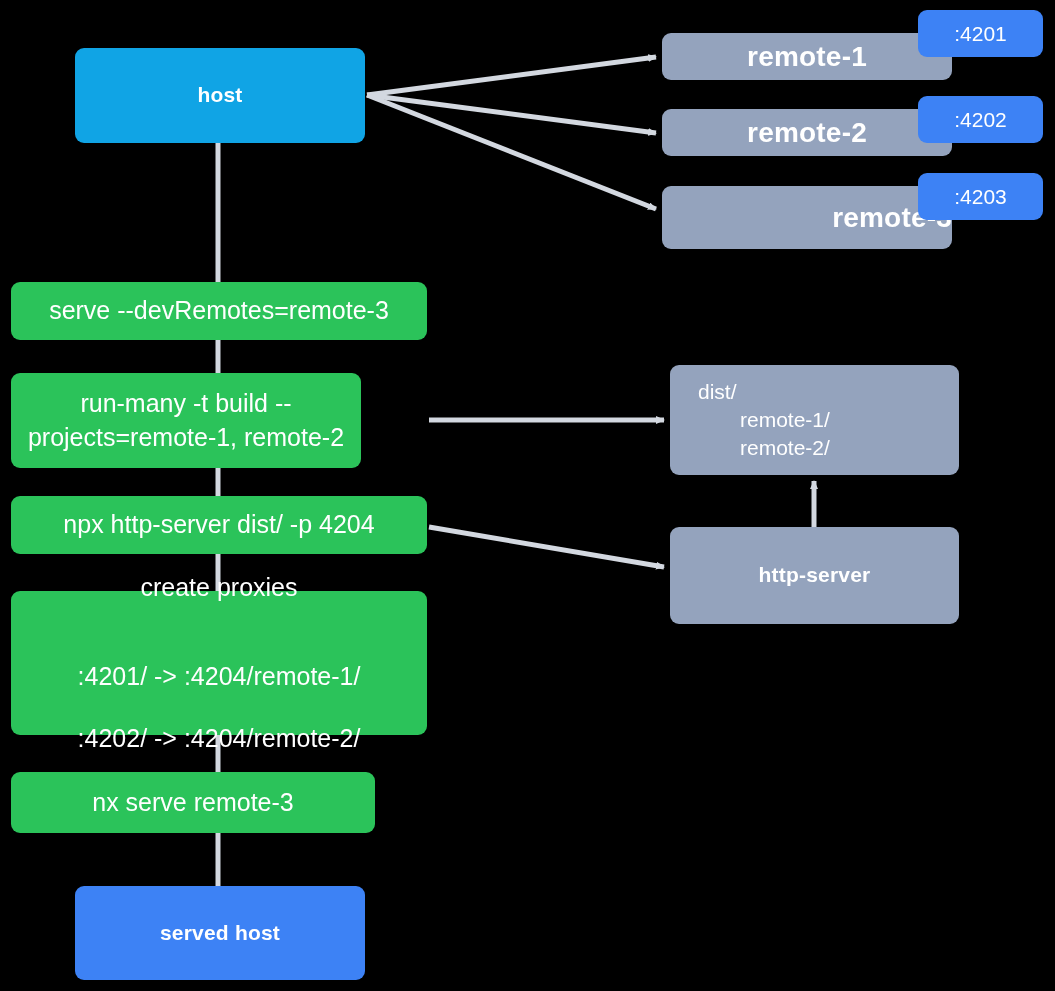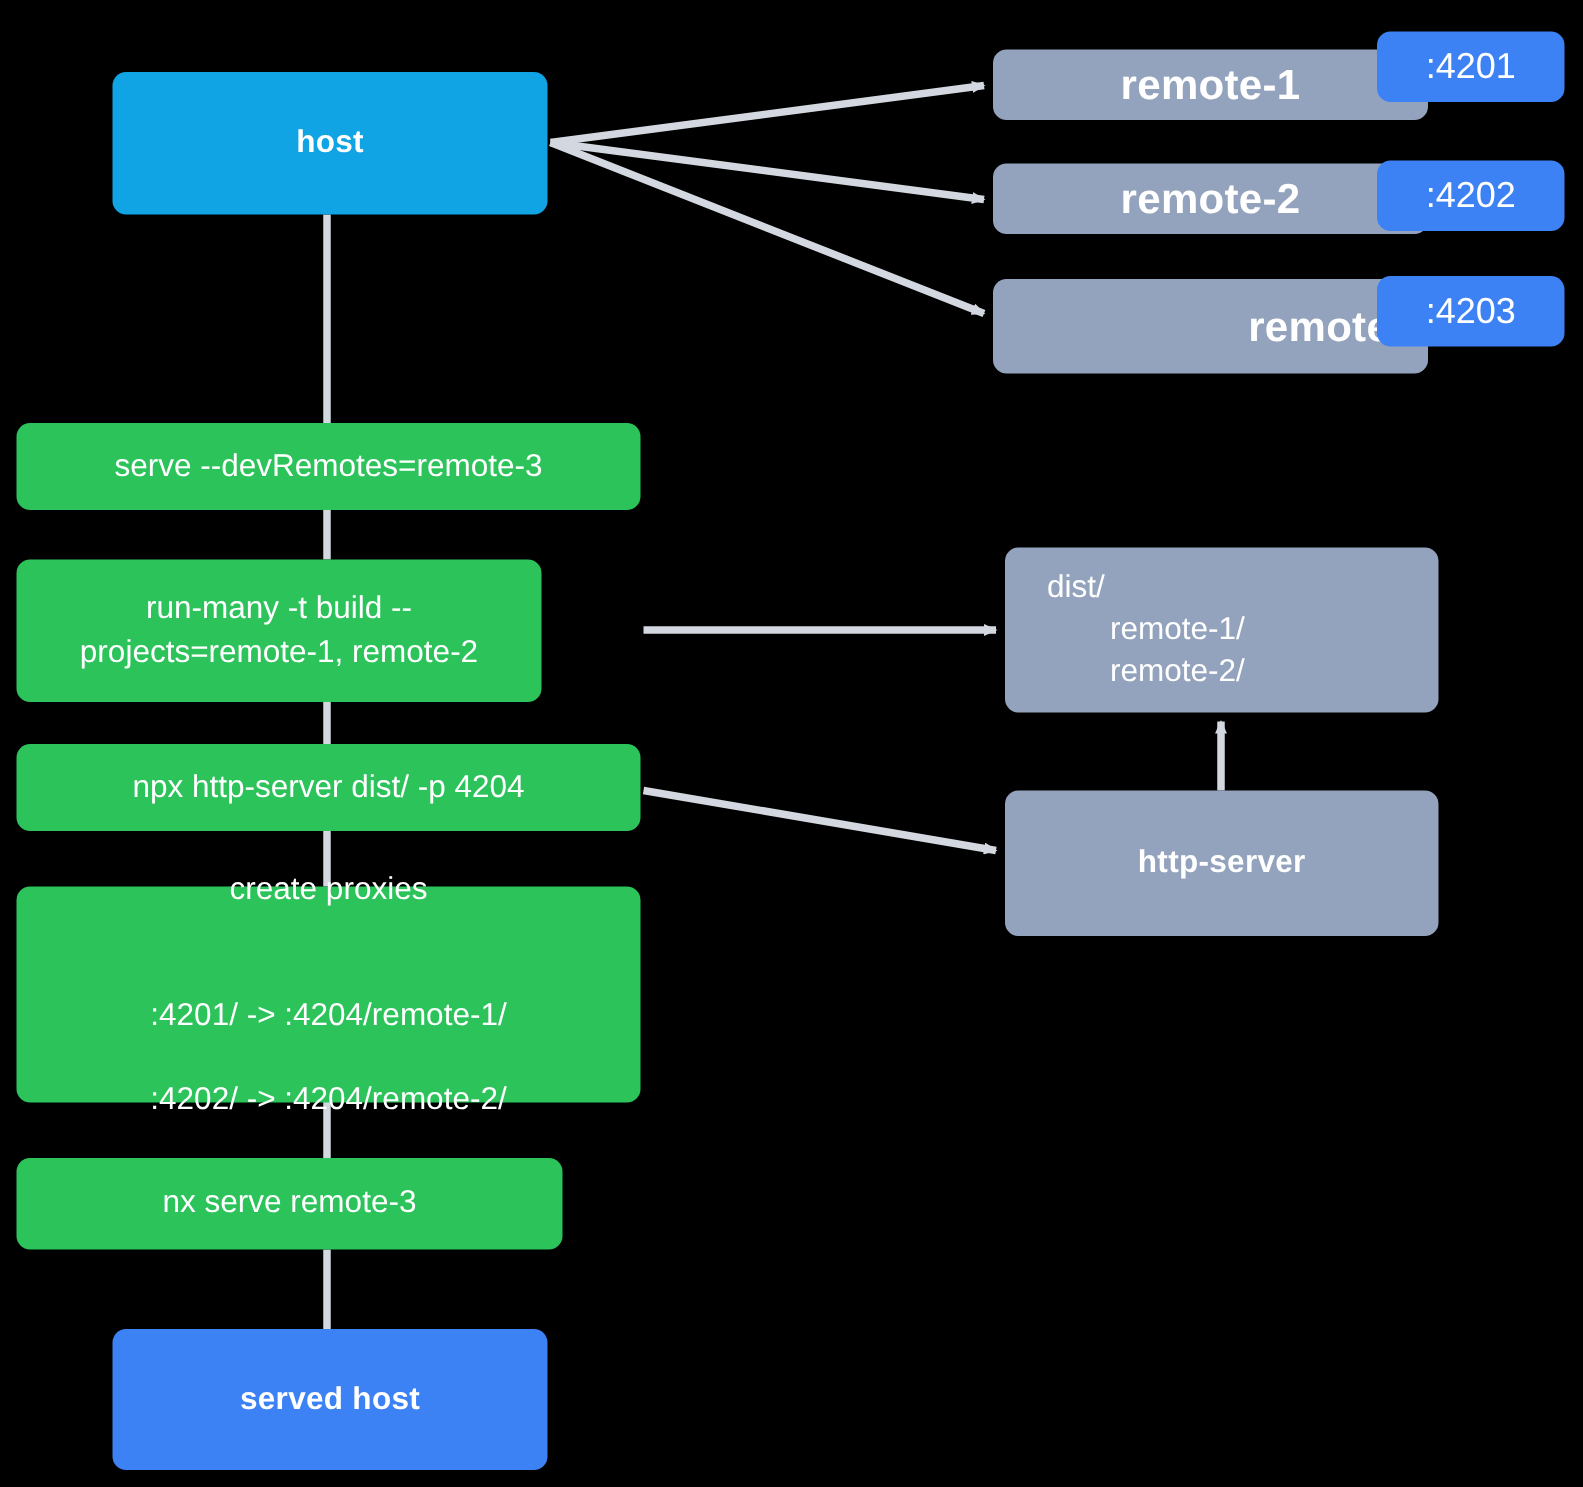--- a/index.html
+++ b/index.html
@@ -45,21 +45,21 @@
     letter-spacing: 0.2px;
   }
   .node.served {
     background: #3d82f5;
     font-weight: bold;
     font-size: 21px;
     letter-spacing: 0.2px;
   }
   .node.cmd {
     background: #2bc35a;
-    font-size: 21px;
+    font-size: 25px;
     font-weight: 400;
   }
   .node.remote {
     background: #94a3bd;
     font-weight: bold;
     font-size: 28px;
     letter-spacing: 0.2px;
   }
   .node.artifact {
     background: #94a3bd;
@@ -74,27 +74,26 @@
     font-weight: bold;
     font-size: 21px;
     letter-spacing: 0.2px;
   }
   .badge {
     position: absolute;
     box-sizing: border-box;
     border-radius: 9px;
     background: #3d82f5;
     color: #ffffff;
-    font-size: 24px;
+    font-size: 21px;
     font-weight: 400;
     display: flex;
     align-items: center;
     justify-content: center;
     z-index: 3;
-    margin-top: 11px;
   }
   .line2 { margin-top: 0; }
   .indent { padding-left: 42px; }
   .proxy-gap { height: 26px; }
 </style>
 </head>
 <body>
 
 <div id="canvas">
 

